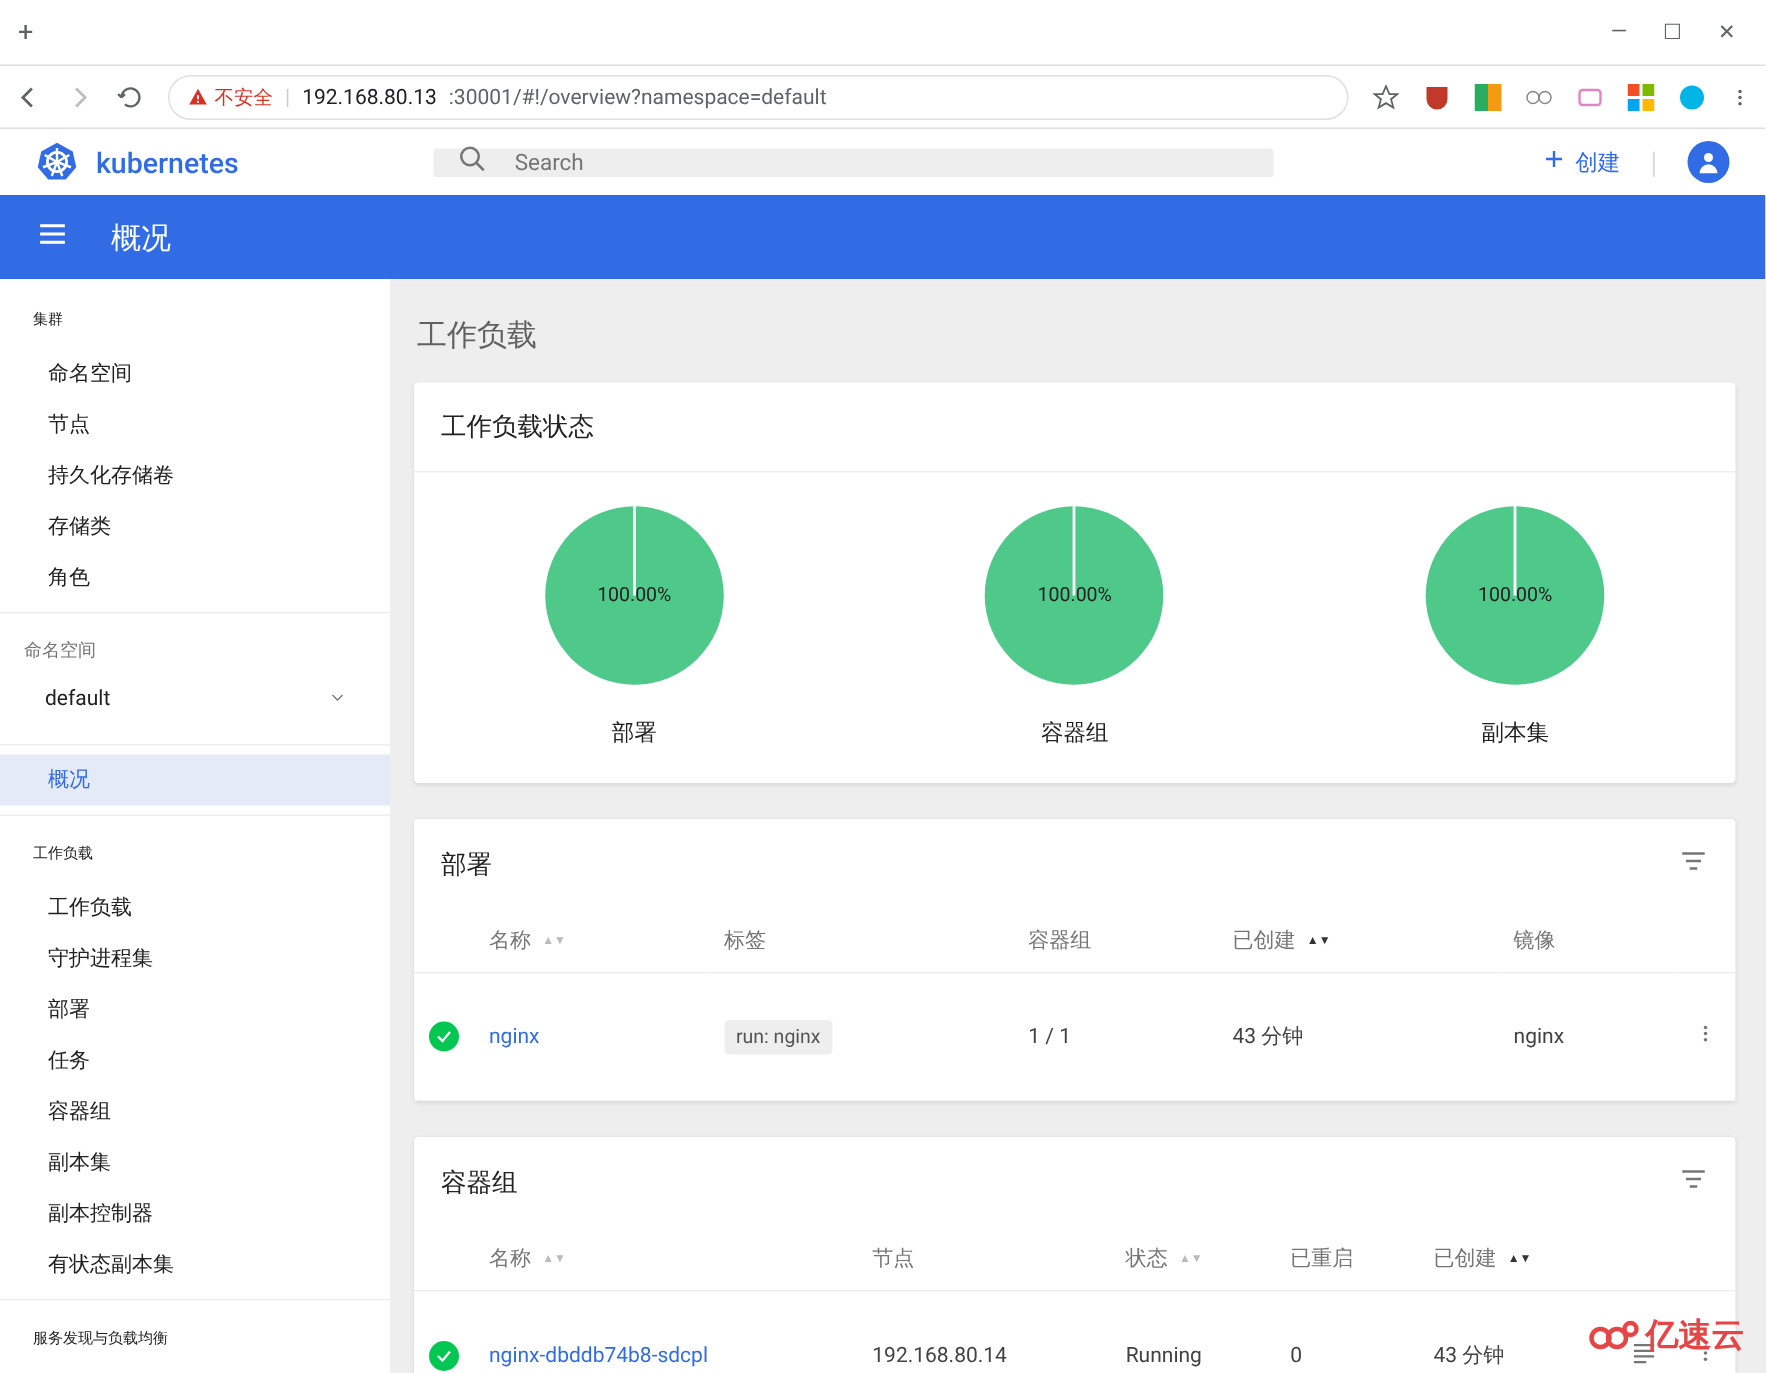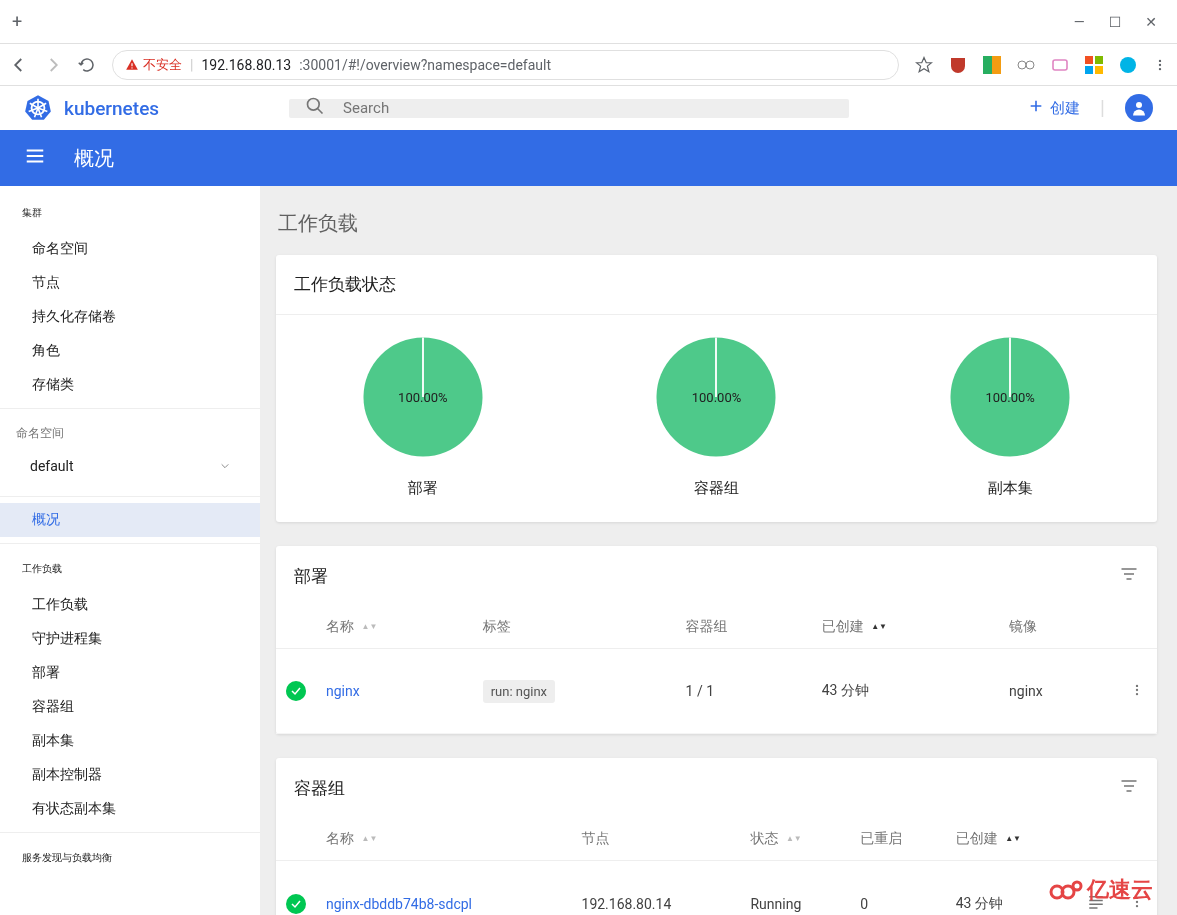--- a/index.html
+++ b/index.html
@@ -77,21 +77,21 @@
 .tbl td { padding: 32px 10px; font-size: 14px; color: #424242; border-bottom: 1px solid #f5f5f5; }
 .tbl th .sort { display: inline-flex; flex-direction: column; vertical-align: middle; margin-left: 4px; font-size: 8px; color: #bbb; line-height: 6px; }
 .tbl th .sort.active { color: #333; }
 .status-ok { width: 20px; height: 20px; border-radius: 50%; background: #00c752; display: inline-flex; align-items: center; justify-content: center; }
 .link-blue { color: #326ce5; cursor: pointer; }
 .tag-chip { background: #eeeeee; border-radius: 3px; padding: 4px 8px; font-size: 13px; color: #555; }
 .row-menu { color: #757575; cursor: pointer; text-align: center; }
 .logs-icon { color: #757575; cursor: pointer; }
 
 
-.watermark { position: fixed; right: 24px; bottom: 10px; font-size: 22px; color: #e54545; font-weight: 600; display: flex; align-items: center; gap: 4px; }
+.watermark { position: fixed; right: 14px; bottom: 10px; font-size: 22px; color: #e54545; font-weight: 600; display: flex; align-items: center; gap: 4px; }
 .wm-logo { width: 34px; height: 24px; }
 </style>
 </head>
 <body>
 
 <div class="browser-top">
   <span class="new-tab">+</span>
   <div class="window-ctrls">
     <span class="window-ctrl">—</span>
     <span class="window-ctrl">☐</span>
@@ -219,37 +219,38 @@
   <span class="blue-title">概况</span>
 </div>
 
 <div class="app-body">
 
   <div class="sidebar">
     <div class="side-group-title">集群</div>
     <div class="side-item">命名空间</div>
     <div class="side-item">节点</div>
     <div class="side-item">持久化存储卷</div>
+    <div class="side-item">存储类</div>
     <div class="side-item">角色</div>
-    <div class="side-item">存储类</div>
     <div class="side-sep"></div>
     <div class="ns-label">命名空间</div>
     <div class="ns-select">
       <span>default</span>
       <span><svg width="10" height="10" viewBox="0 0 24 24">
             <path d="M4 8 L12 16 L20 8" fill="none" stroke="#757575" stroke-width="2"></path>
           </svg></span>
     </div>
     <div class="side-sep"></div>
     <div class="side-item active">概况</div>
     <div class="side-sep"></div>
     <div class="side-group-title">工作负载</div>
     <div class="side-item">工作负载</div>
     <div class="side-item">守护进程集</div>
     <div class="side-item">部署</div>
+    <div class="side-item">任务</div>
     <div class="side-item">容器组</div>
     <div class="side-item">副本集</div>
     <div class="side-item">副本控制器</div>
     <div class="side-item">有状态副本集</div>
     <div class="side-sep"></div>
     <div class="side-group-title">服务发现与负载均衡</div>
 
   </div>
 
   <div class="main">

